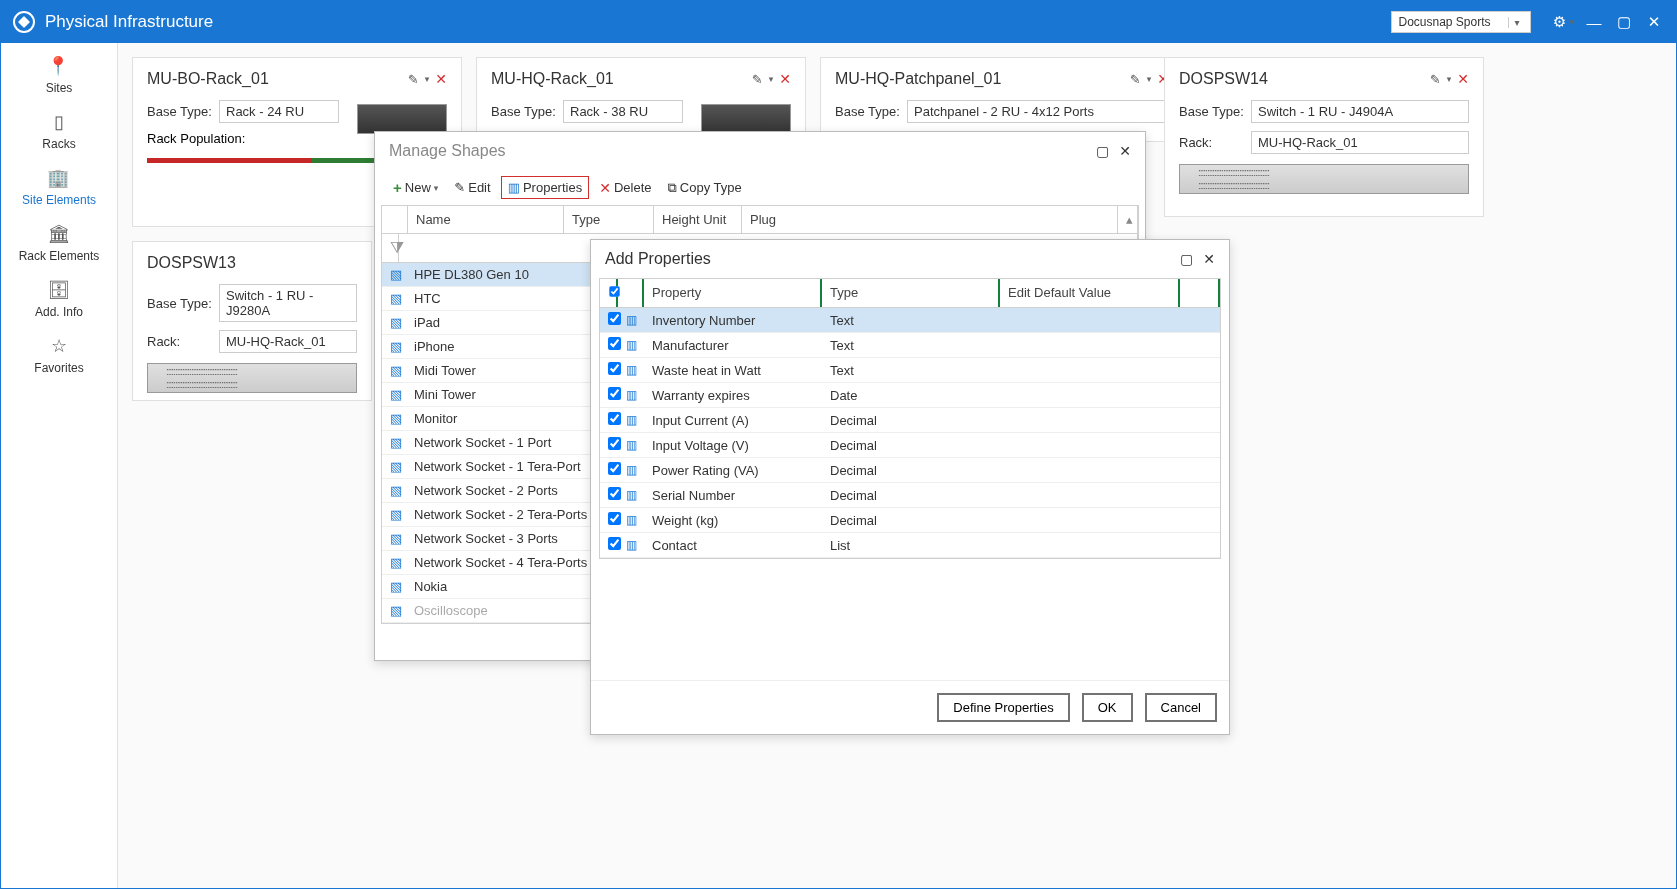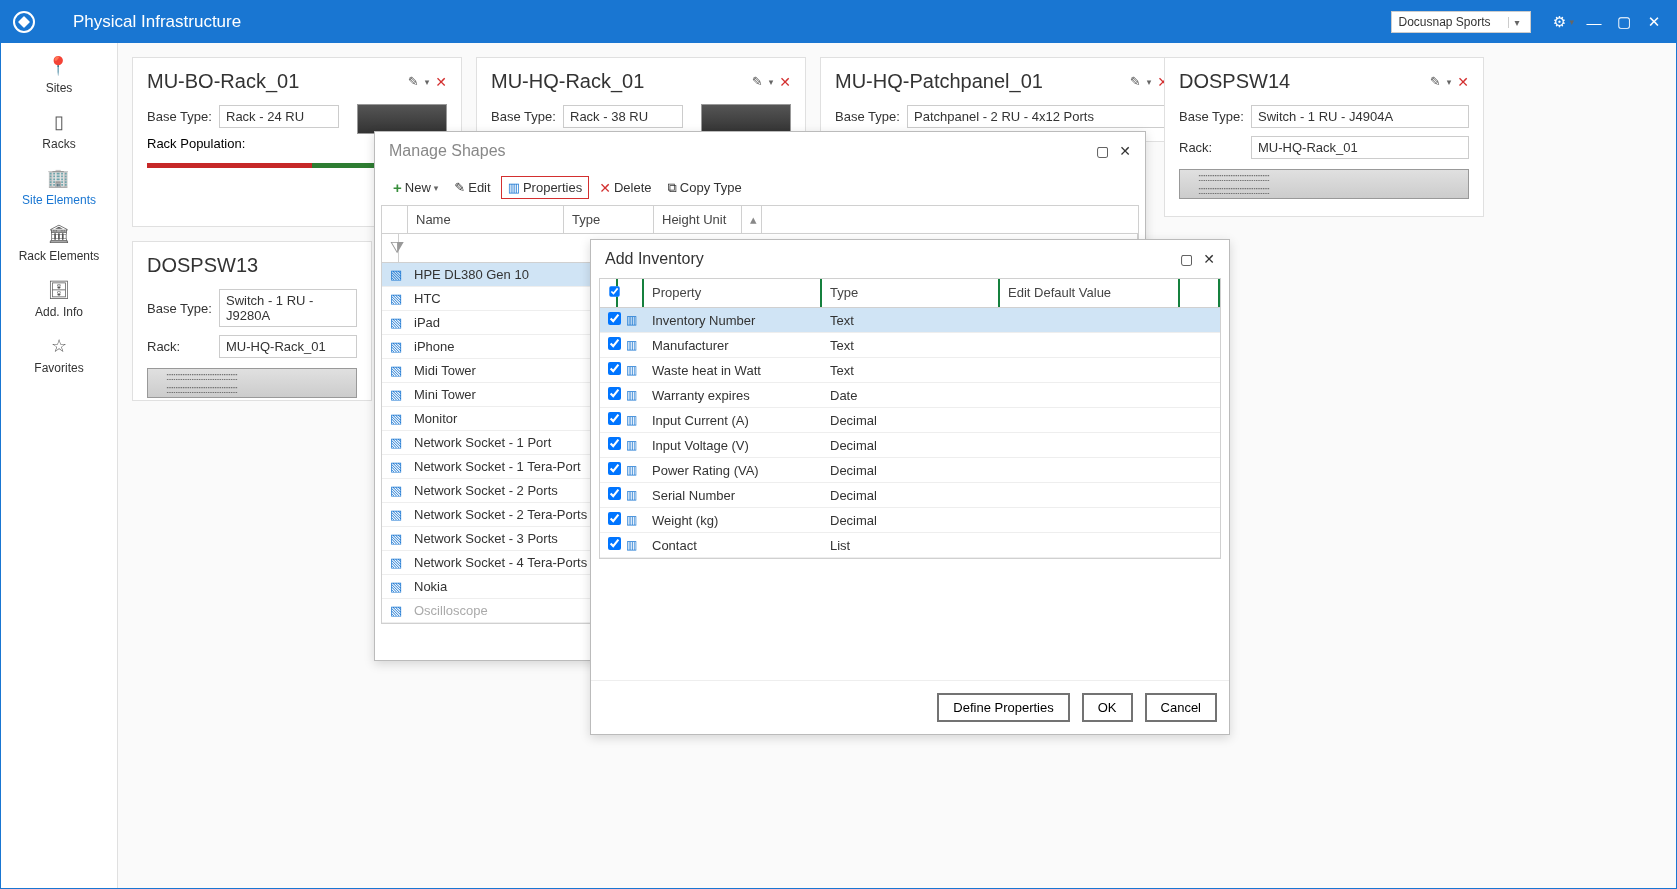--- a/index.html
+++ b/index.html
@@ -1,38 +1,38 @@
 <!DOCTYPE html>
 <html><head>
   <meta charset="utf-8">
   <style>
     * { box-sizing: border-box; margin: 0; padding: 0; font-family: 'Segoe UI', Tahoma, sans-serif; }
     body { width: 1677px; height: 889px; background: #fff; position: relative; border: 1.5px solid #1976d2; overflow: hidden; }
     
     .titlebar { height: 42px; background: #1976d2; color: #fff; display: flex; align-items: center; padding: 0 12px; }
     .titlebar-icon { width: 22px; height: 22px; border: 2px solid #fff; border-radius: 50%; margin-right: 10px; position: relative; }
     .titlebar-icon::before { content: ''; position: absolute; left: 3px; top: 3px; width: 12px; height: 12px; background: #fff; border-radius: 50%; clip-path: polygon(50% 0, 100% 50%, 50% 100%, 0 50%); }
-    .titlebar-title { font-size: 17px; flex: 1; margin-left: 28px; }
+    .titlebar-title { font-size: 17px; flex: 1; }
     .titlebar-combo { width: 140px; height: 22px; background: #fff; border: 1px solid #ccc; color: #333; font-size: 12px; padding: 2px 6px; display: flex; align-items: center; justify-content: space-between; margin-right: 8px; }
     .titlebar-combo-arrow { width: 16px; border-left: 1px solid #ccc; text-align: center; color: #666; font-size: 10px; }
     .wc { margin-left: 10px; cursor: pointer; font-size: 15px; display: inline-flex; align-items: center; justify-content: center; width: 20px; }
     
     .main { display: flex; height: calc(100% - 42px); }
     
     .sidebar { width: 117px; border-right: 1px solid #e0e0e0; display: flex; flex-direction: column; align-items: center; padding-top: 12px; gap: 16px; }
     .side-item { display: flex; flex-direction: column; align-items: center; cursor: pointer; font-size: 12px; color: #333; gap: 4px; }
     .side-item.active { color: #1976d2; }
     .side-icon { width: 22px; height: 22px; display: flex; align-items: center; justify-content: center; font-size: 18px; color: #555; }
     .side-item.active .side-icon { color: #1976d2; }
     
     .canvas { flex: 1; position: relative; background: #fafafa; }
     
     .card { position: absolute; background: #fff; border: 1px solid #e0e0e0; padding: 12px 14px; }
     .card-head { display: flex; align-items: center; justify-content: space-between; margin-bottom: 12px; }
-    .card-title { font-size: 20px; color: #333; }
+    .card-title { font-size: 16px; color: #333; }
     .card-actions { display: flex; gap: 6px; align-items: center; font-size: 13px; color: #555; }
     .card-actions .x { color: #d32f2f; font-size: 14px; }
     .card-row { display: flex; align-items: center; margin-bottom: 8px; font-size: 13px; }
     .card-row label { width: 72px; color: #333; }
     .card-field { border: 1px solid #ccc; padding: 3px 6px; flex: 1; font-size: 13px; color: #333; background: #fff; }
     .rack-pop-label { font-size: 13px; margin-bottom: 12px; }
     .rack-pop-bar { height: 5px; display: flex; }
     .rack-pop-bar .red { background: #c62828; }
     .rack-pop-bar .green { background: #2e7d32; }
     .dev-img { width: 90px; height: 30px; background: linear-gradient(#555,#333); border: 1px solid #999; position: absolute; right: 14px; top: 46px; }
@@ -236,20 +236,21 @@
             <span>⧉</span>
             <span>Copy Type</span>
           </span>
       </div>
       <div style="padding:0 6px">
         <div class="grid-head">
           <div style="width:26px"></div>
           <div style="width:156px">Name</div>
           <div style="width:90px">Type</div>
           <div style="width:88px">Height Unit</div>
+          <div style="flex:1">Plug</div>
           <div style="width:20px;text-align:center;color:#888">▴</div>
         </div>
         <div class="shapes-list">
           <div class="filter-row">
               <div style="width:17px" class="filter-icon">⧩</div>
               <div style="flex:1"></div>
             </div>
           <div class="shape-row sel">
               <span class="shape-ic">▧</span>
               <span>HPE DL380 Gen 10</span>
@@ -309,21 +310,21 @@
           <div class="shape-row" style="color:#aaa">
               <span class="shape-ic">▧</span>
               <span>Oscilloscope</span>
             </div>
         </div>
       </div>
     </div>
 
     <div class="dialog" style="left:472px;top:196px;width:640px;height:496px;">
       <div class="dialog-title" style="color:#333">
-        <span>Add Inventory</span>
+        <span>Add Properties</span>
         <div class="dialog-controls">
             <span>▢</span>
             <span>✕</span>
           </div>
       </div>
       <div style="padding:0 8px">
         <div class="props-head">
           <div style="width:18px;text-align:center"><input type="checkbox" checked="" style="transform: scale(0.8);"></div>
           <div style="width:26px"></div>
           <div style="width:178px">Property</div>

